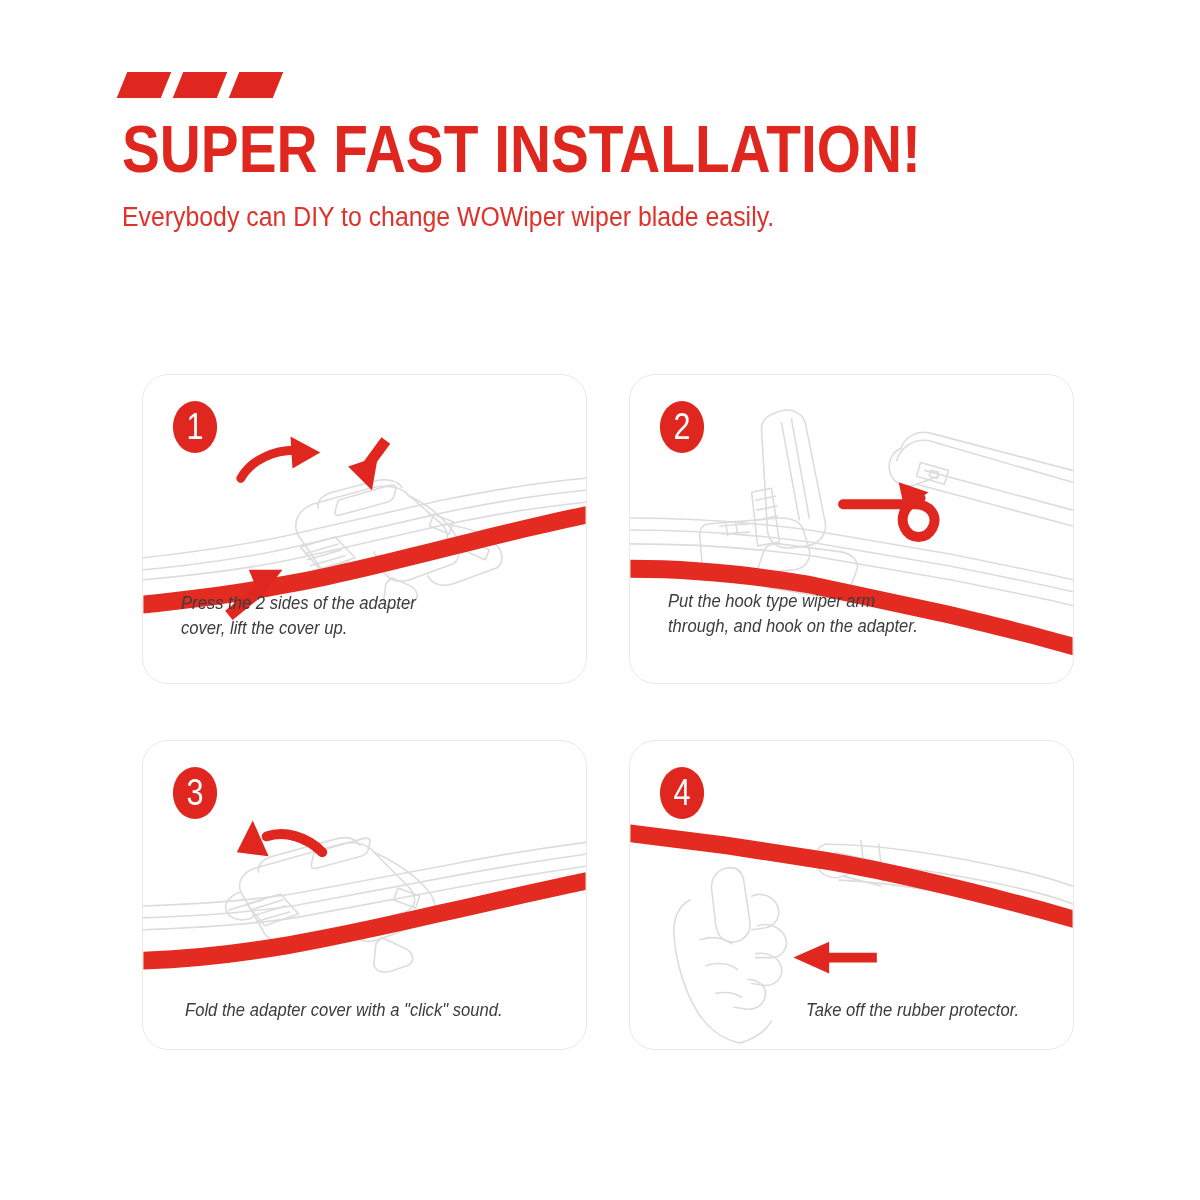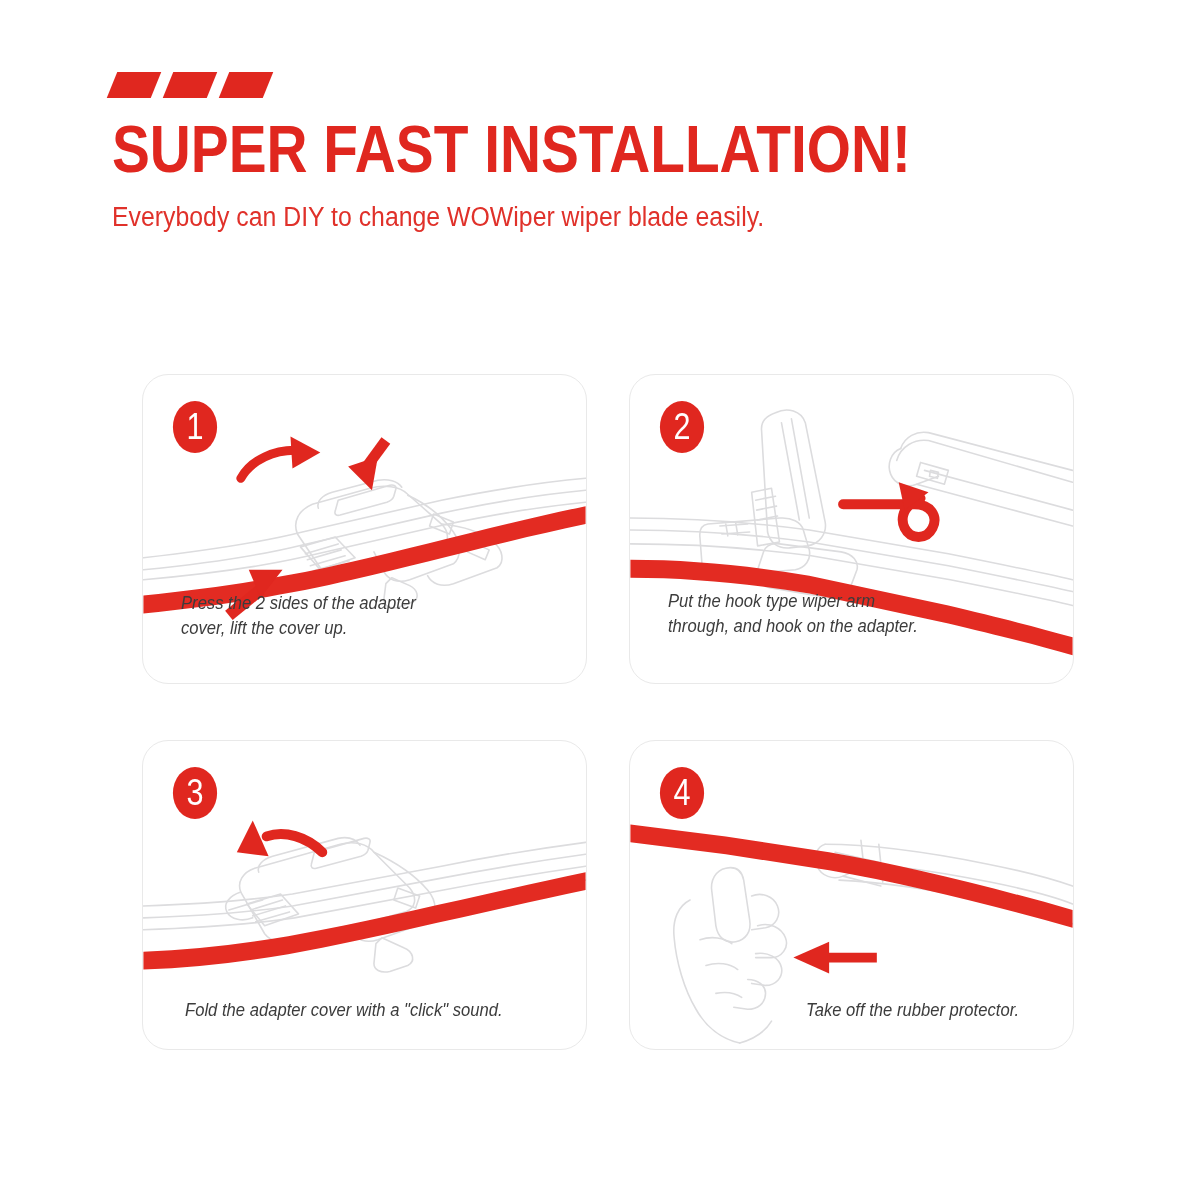--- a/index.html
+++ b/index.html
@@ -12,21 +12,21 @@
     width: 1200px;
     height: 1200px;
     font-family: "Liberation Sans", sans-serif;
     overflow: hidden;
     position: relative;
   }
 
   
   .header {
     position: absolute;
-    left: 112px;
+    left: 122px;
     top: 72px;
     width: 960px;
   }
   .slash-row {
     display: flex;
     gap: 12px;
     height: 26px;
     margin-bottom: 16px;
   }
   .slash {

